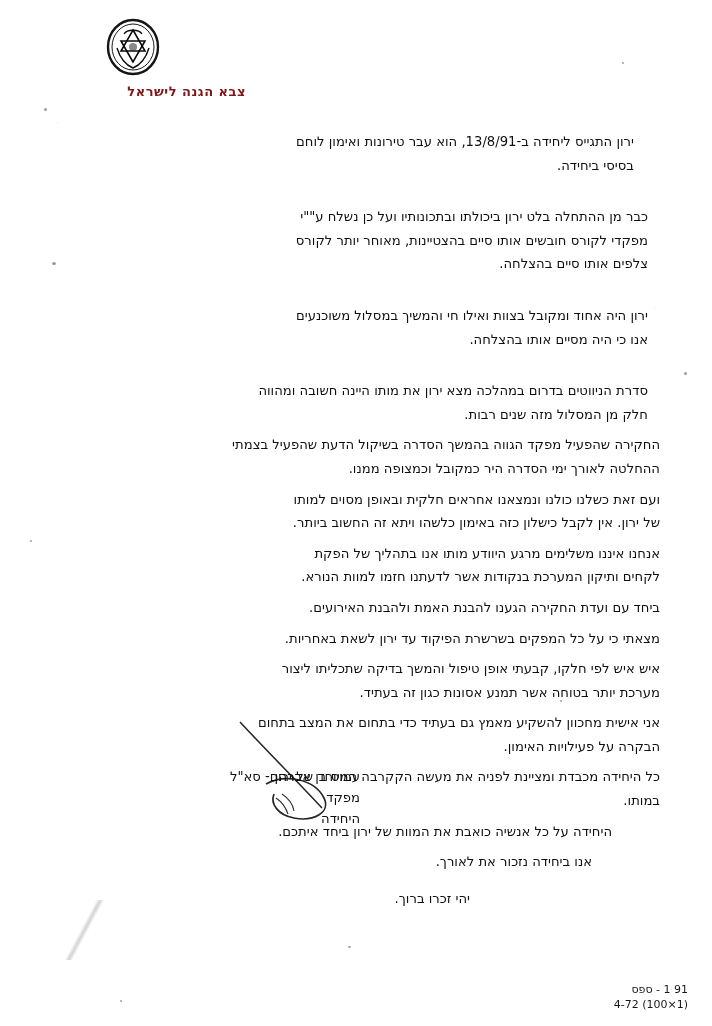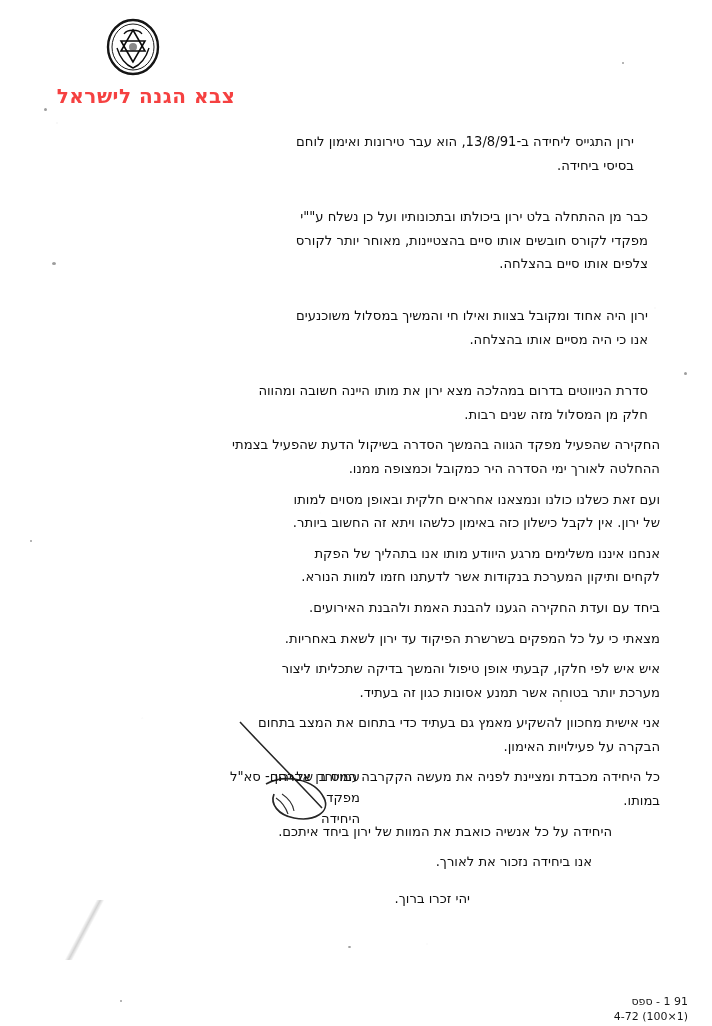--- a/index.html
+++ b/index.html
@@ -47,27 +47,27 @@
     height: 58px;
   }
   .emblem svg { display: block; }
 
   
   .letterhead {
     position: absolute;
     right: 466px;
     top: 84px;
     width: 200px;
-    text-align: center;
+    text-align: right;
     direction: rtl;
     font-family: "DejaVu Sans", sans-serif;
     font-weight: bold;
-    font-size: 20px;
+    font-size: 13px;
     letter-spacing: 0.5px;
-    color: #ef4444;
+    color: #7f1d1d;
     white-space: nowrap;
   }
 
   
   .body {
     position: absolute;
     left: 78px;
     top: 130px;
     width: 590px;
     direction: rtl;
@@ -112,21 +112,21 @@
     left: 236px;
     top: 716px;
     width: 130px;
     height: 118px;
   }
 
   
   .footer {
     position: absolute;
     right: 24px;
-    bottom: 2px;
+    bottom: 14px;
     direction: rtl;
     text-align: right;
     font-size: 11px;
     line-height: 15px;
     color: #1b1b1b;
     font-family: "DejaVu Sans", sans-serif;
   }
   .footer div { white-space: nowrap; }
 
   

